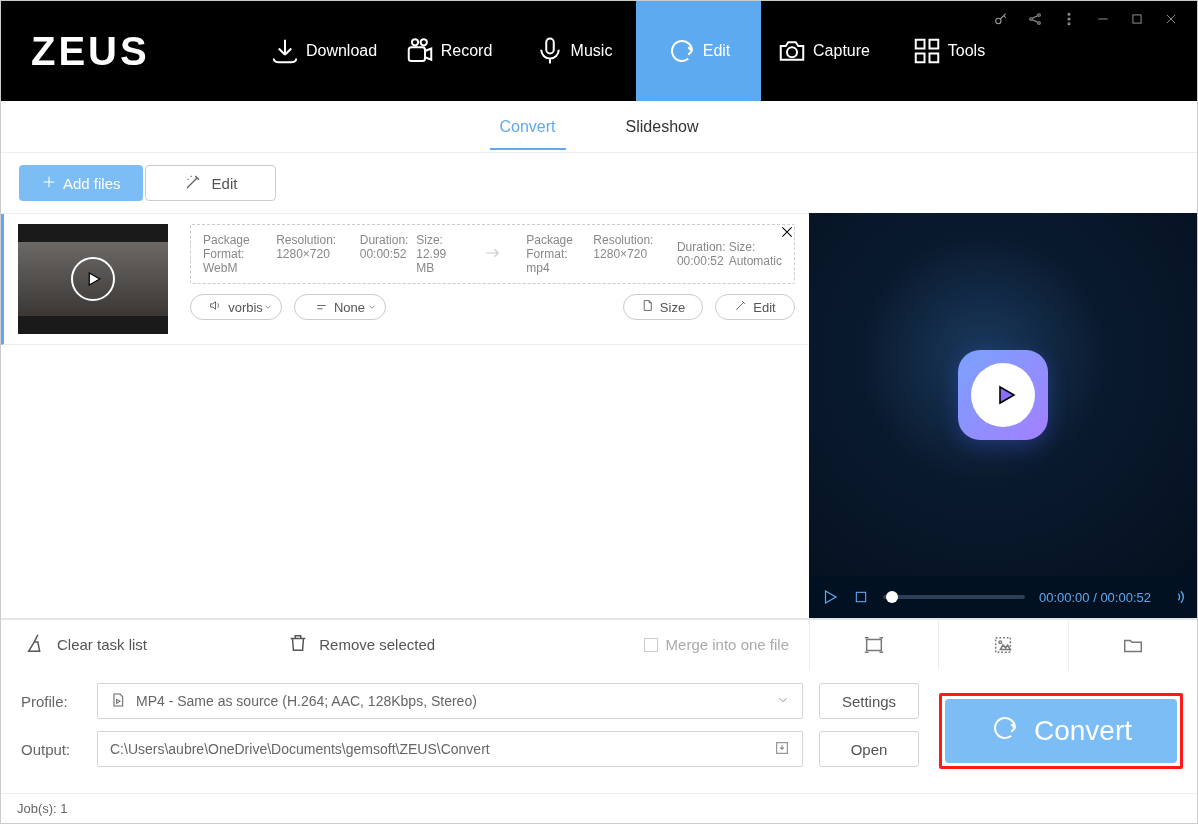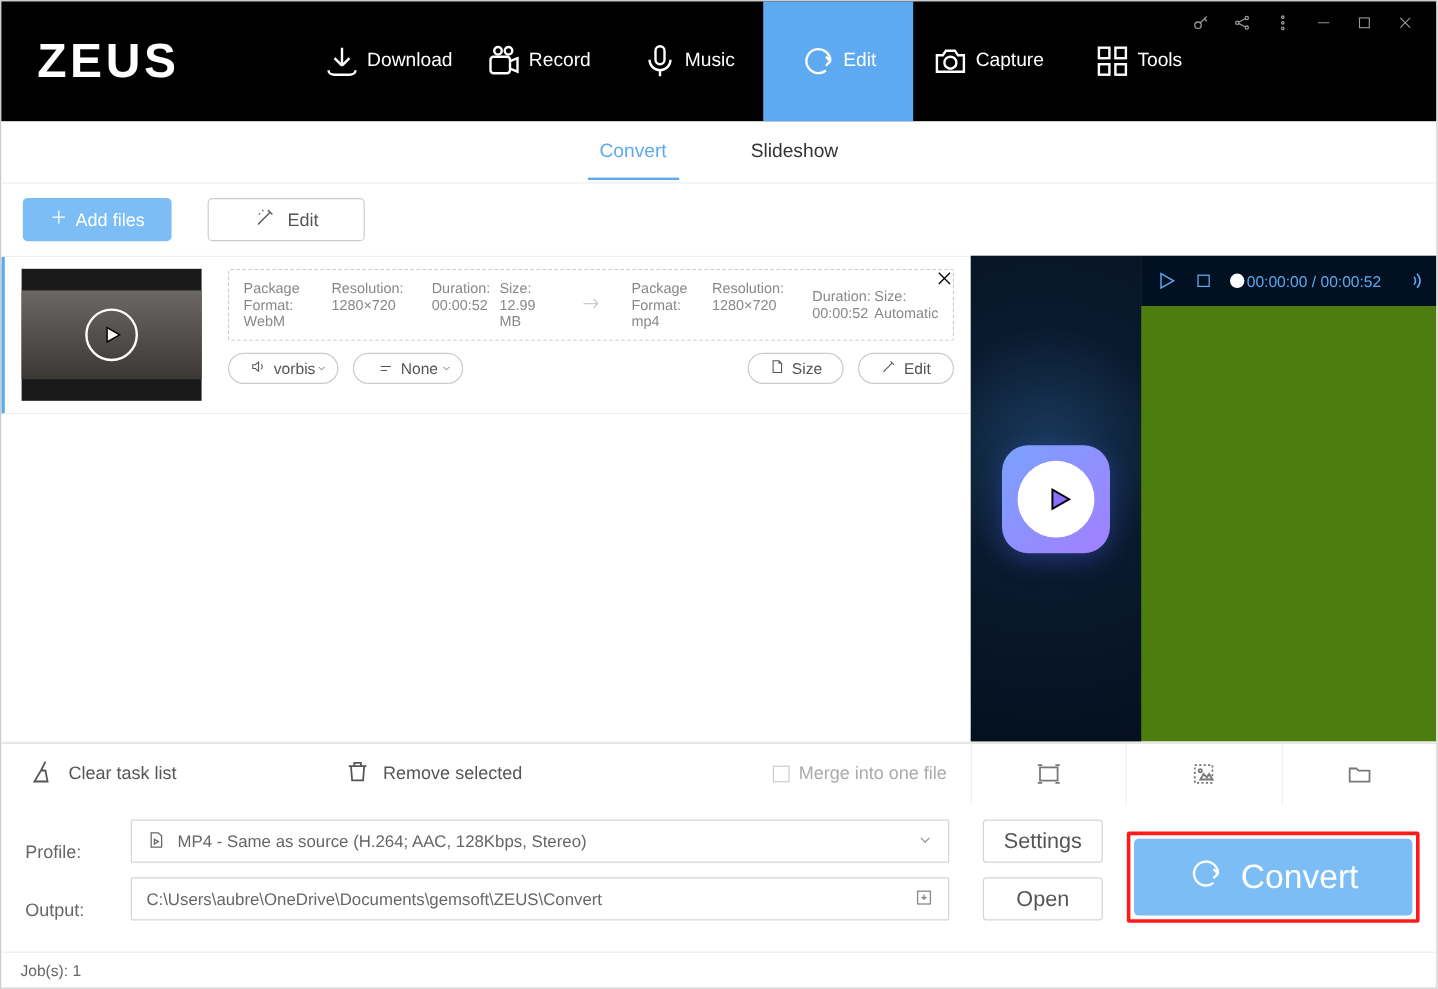--- a/index.html
+++ b/index.html
@@ -14,28 +14,28 @@
 .nav-item .label { font-size: 16px; }
 .window-controls { position: absolute; right: 18px; top: 10px; display: flex; gap: 18px; align-items: center; }
 .window-controls .wc { width: 16px; height: 16px; display: flex; align-items: center; justify-content: center; cursor: pointer; color: #999; }
 .window-controls .wc svg { stroke: #999; }
 
 .subtabs { height: 52px; display: flex; justify-content: center; align-items: center; gap: 70px; border-bottom: 1px solid #eee; }
 .subtab { font-size: 16px; color: #333; cursor: pointer; padding: 14px 0; position: relative; }
 .subtab.active { color: #5eaaf0; }
 .subtab.active::after { content: ""; position: absolute; bottom: 0; left: -10px; right: -10px; height: 2px; background: #5eaaf0; }
 
-.toolbar { padding: 12px 18px; display: flex; gap: 30px; }
+.toolbar { padding: 12px 18px; display: flex; gap: 2px; }
 .btn-primary { background: #7cbdf6; color: #fff; border: none; border-radius: 4px; padding: 0 22px; height: 36px; font-size: 15px; display: flex; align-items: center; gap: 6px; cursor: pointer; }
 .btn-secondary { background: #fff; color: #555; border: 1px solid #ccc; border-radius: 4px; padding: 0 38px; height: 36px; font-size: 15px; display: flex; align-items: center; gap: 10px; cursor: pointer; }
 .btn-secondary svg, .btn-secondary .smallicon { color:#5b5b5b; }
 
 .content { flex: 1; display: flex; overflow: hidden; border-bottom:1px solid #e5e5e5; }
 .list-area { flex: 1; overflow: auto; border-top:1px solid #eee; }
-.preview-area { width: 388px; display: flex; flex-direction: row; background: #4d7c0f; }
+.preview-area { width: 388px; display: flex; flex-direction: column; background: #0f172a; }
 
 .file-row { display: flex; padding: 10px 14px; position: relative; border-bottom:1px solid #eee; border-left:3px solid #5eaaf0; }
 .close-x { position: absolute; right: 14px; top: 10px; cursor: pointer; }
 .thumb { width: 150px; height: 110px; background: #1a1a1a; display: flex; align-items: center; justify-content: center; position: relative; margin-right: 22px; }
 .thumb-inner { position:absolute; left:0; right:0; top:18px; bottom:18px; background: linear-gradient(180deg,#6b6866, #3a3734); }
 .play-circ { width: 44px; height: 44px; border: 2px solid #fff; border-radius: 50%; display: flex; align-items: center; justify-content: center; z-index:2; }
 .play-circ svg { fill: #fff; }
 .file-details { flex: 1; }
 .file-name { font-size: 16px; color: #444; margin: 2px 0 8px; }
 .meta-box { border: 1px dashed #ccc; border-radius: 2px; padding: 8px 12px; display: flex; align-items: center; gap: 20px; font-size: 12px; color: #888; }
@@ -59,25 +59,25 @@
 
 .bottom-bar { height: 50px; display: flex; align-items: center; border-top: 1px solid #e5e5e5; }
 .bottom-left { flex: 1; display: flex; align-items: center; }
 .bb-action { display: flex; align-items: center; gap: 10px; color: #555; font-size: 15px; cursor: pointer; padding:0 24px; }
 .bb-merge { color:#aaa; font-size:15px; display:flex; align-items:center; gap:8px; padding-right:20px; }
 .bb-checkbox { width:14px; height:14px; border:1px solid #ccc; }
 .bottom-right { width: 388px; display: flex; }
 .br-btn { flex:1; display:flex; align-items:center; justify-content:center; cursor:pointer; border-left:1px solid #eee; color:#777; height:50px; }
 
 .form-area { padding: 14px 20px; }
-.form-row { display: flex; align-items: flex-end; margin-bottom: 12px; gap: 28px; }
+.form-row { display: flex; align-items: center; margin-bottom: 12px; gap: 16px; }
 .form-row .flabel { width: 60px; color: #666; font-size: 15px; }
 .form-input { flex:1; height: 36px; border: 1px solid #d5d5d5; border-radius: 1px; display: flex; align-items: center; padding: 0 12px; font-size: 14px; color: #666; gap:10px; position:relative; cursor:pointer; }
 .form-input .chev-right { position:absolute; right:12px; color:#888; }
-.form-btn { width: 100px; height:36px; border:1px solid #d5d5d5; border-radius:3px; background:#fff; font-size:18px; color:#555; cursor:pointer; }
+.form-btn { width: 100px; height:36px; border:1px solid #d5d5d5; border-radius:3px; background:#fff; font-size:15px; color:#555; cursor:pointer; }
 
 .convert-wrap { width: 258px; padding: 0 14px 0 0; display:flex; align-items:center; }
 .convert-hl { border:3px solid #ff1a1a; padding:3px; border-radius:2px; width:100%; }
 .convert-btn { width:100%; height:64px; background:#7cbdf6; border:none; border-radius:4px; color:#fff; font-size:28px; display:flex; align-items:center; justify-content:center; gap:14px; cursor:pointer; }
 
 .statusbar { height: 30px; display:flex; align-items:center; padding:0 16px; font-size:13px; color:#666; border-top:1px solid #eee; }
 
 .bottom-flex { display:flex; }
 .bottom-flex .left { flex:1; }
 

